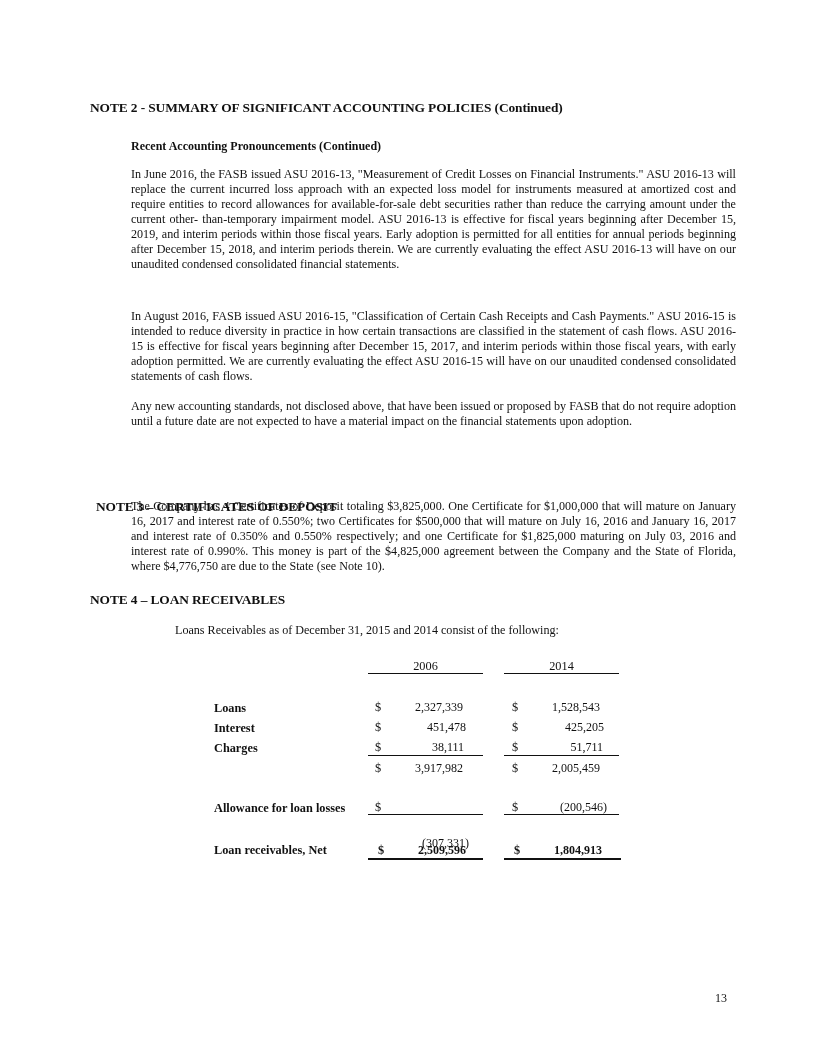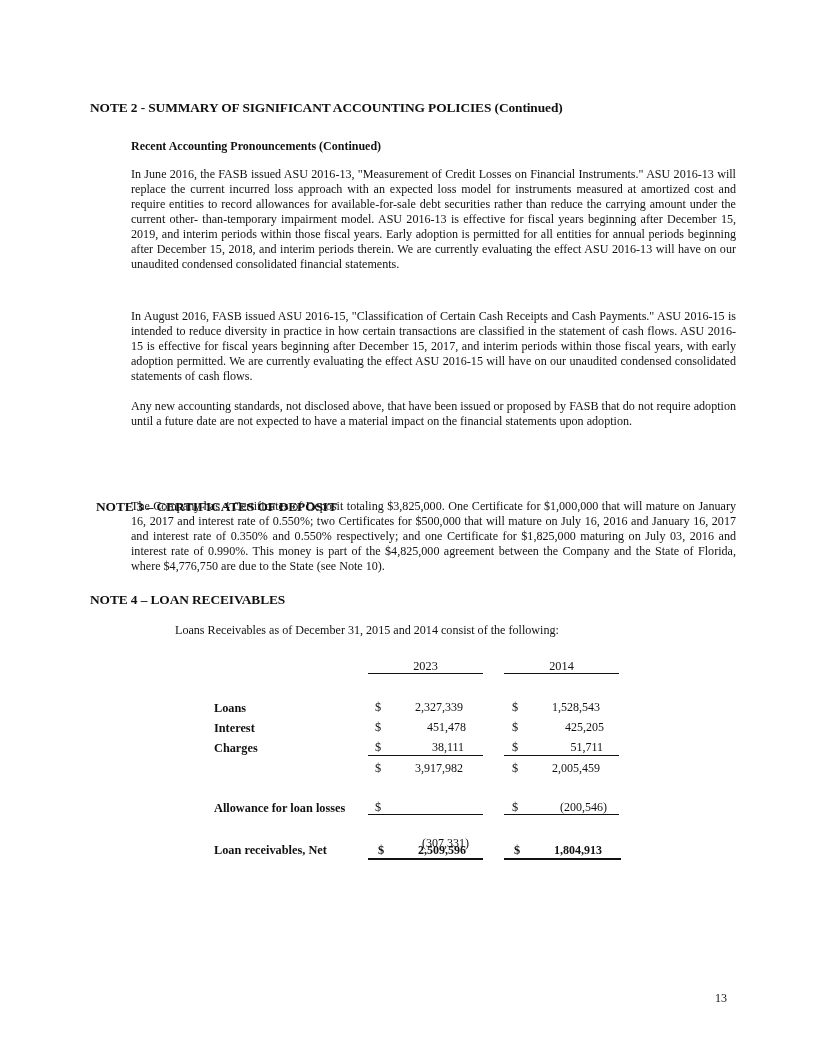--- a/index.html
+++ b/index.html
@@ -36,21 +36,21 @@
 <div class="para" style="top:399px;">Any new accounting standards, not disclosed above, that have been issued or proposed by FASB that do not require adoption until a future date are not expected to have a material impact on the financial statements upon adoption.</div>
 
 <div class="abs h1" style="left:96px; top:463px;margin-top:36px;">NOTE 3 – CERTIFICATES OF DEPOSIT</div>
 <div class="para" style="top:499px;">The Company has 4 Certificates of Deposit totaling $3,825,000. One Certificate for $1,000,000 that will mature on January 16, 2017 and interest rate of 0.550%; two Certificates for $500,000 that will mature on July 16, 2016 and January 16, 2017 and interest rate of 0.350% and 0.550% respectively; and one Certificate for $1,825,000 maturing on July 03, 2016 and interest rate of 0.990%. This money is part of the $4,825,000 agreement between the Company and the State of Florida, where $4,776,750 are due to the State (see Note 10).</div>
 
 <div class="abs h1" style="left:90px; top:592px;">NOTE 4 – LOAN RECEIVABLES</div>
 <div class="abs" style="left:131px; top:623px; font-size:12.1px;margin-left:44px;">Loans Receivables as of December 31, 2015 and 2014 consist of the following:</div>
 
 <div>
 
-  <div class="yr" style="left:368px; top:659px;">2023</div>
+  <div class="yr" style="left:368px; top:659px;">2006</div>
   <div class="rule" style="left:368px; top:673px; width:115px;"></div>
   <div class="yr" style="left:504px; top:659px;">2014</div>
   <div class="rule" style="left:504px; top:673px; width:115px;"></div>
 
   <div>
     <div class="lbl" style="top:701px;">Loans</div>
     <div class="dollar" style="left:375px; top:700px;">$</div>
     <div class="num" style="left:373px; top:700px;">2,327,339</div>
     <div class="dollar" style="left:512px; top:700px;">$</div>
     <div class="num" style="left:510px; top:700px;">1,528,543</div>

